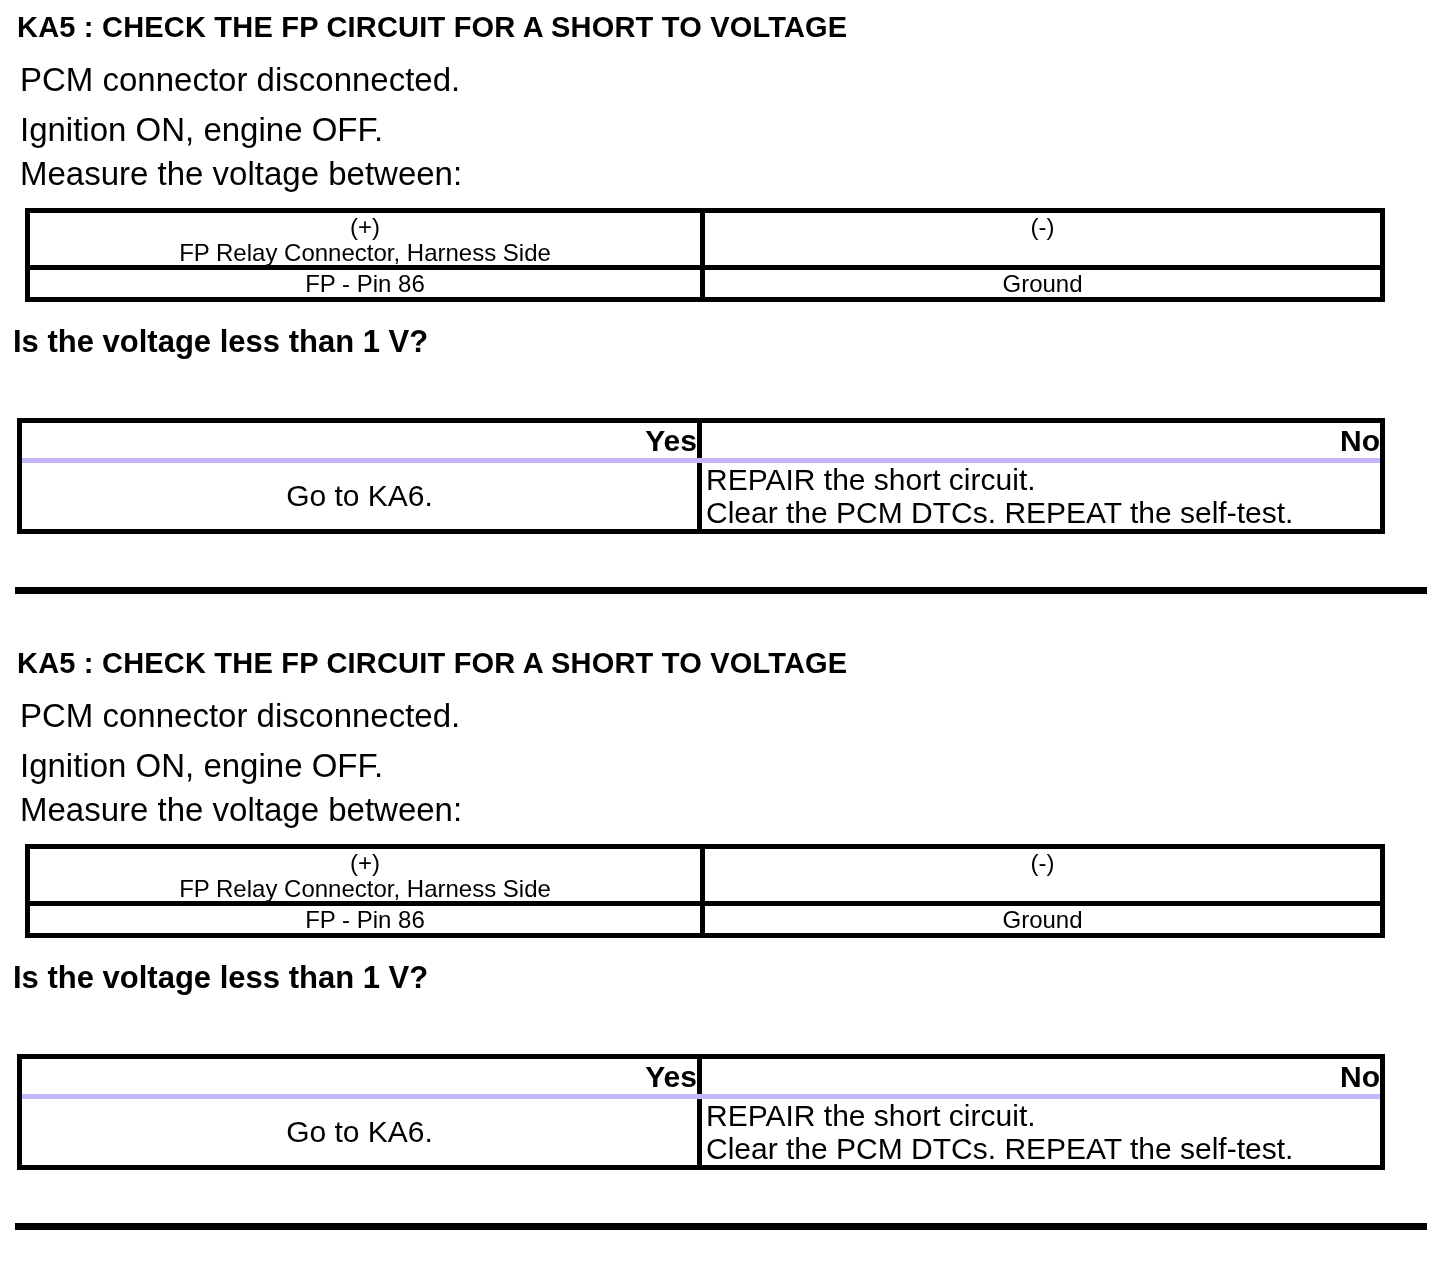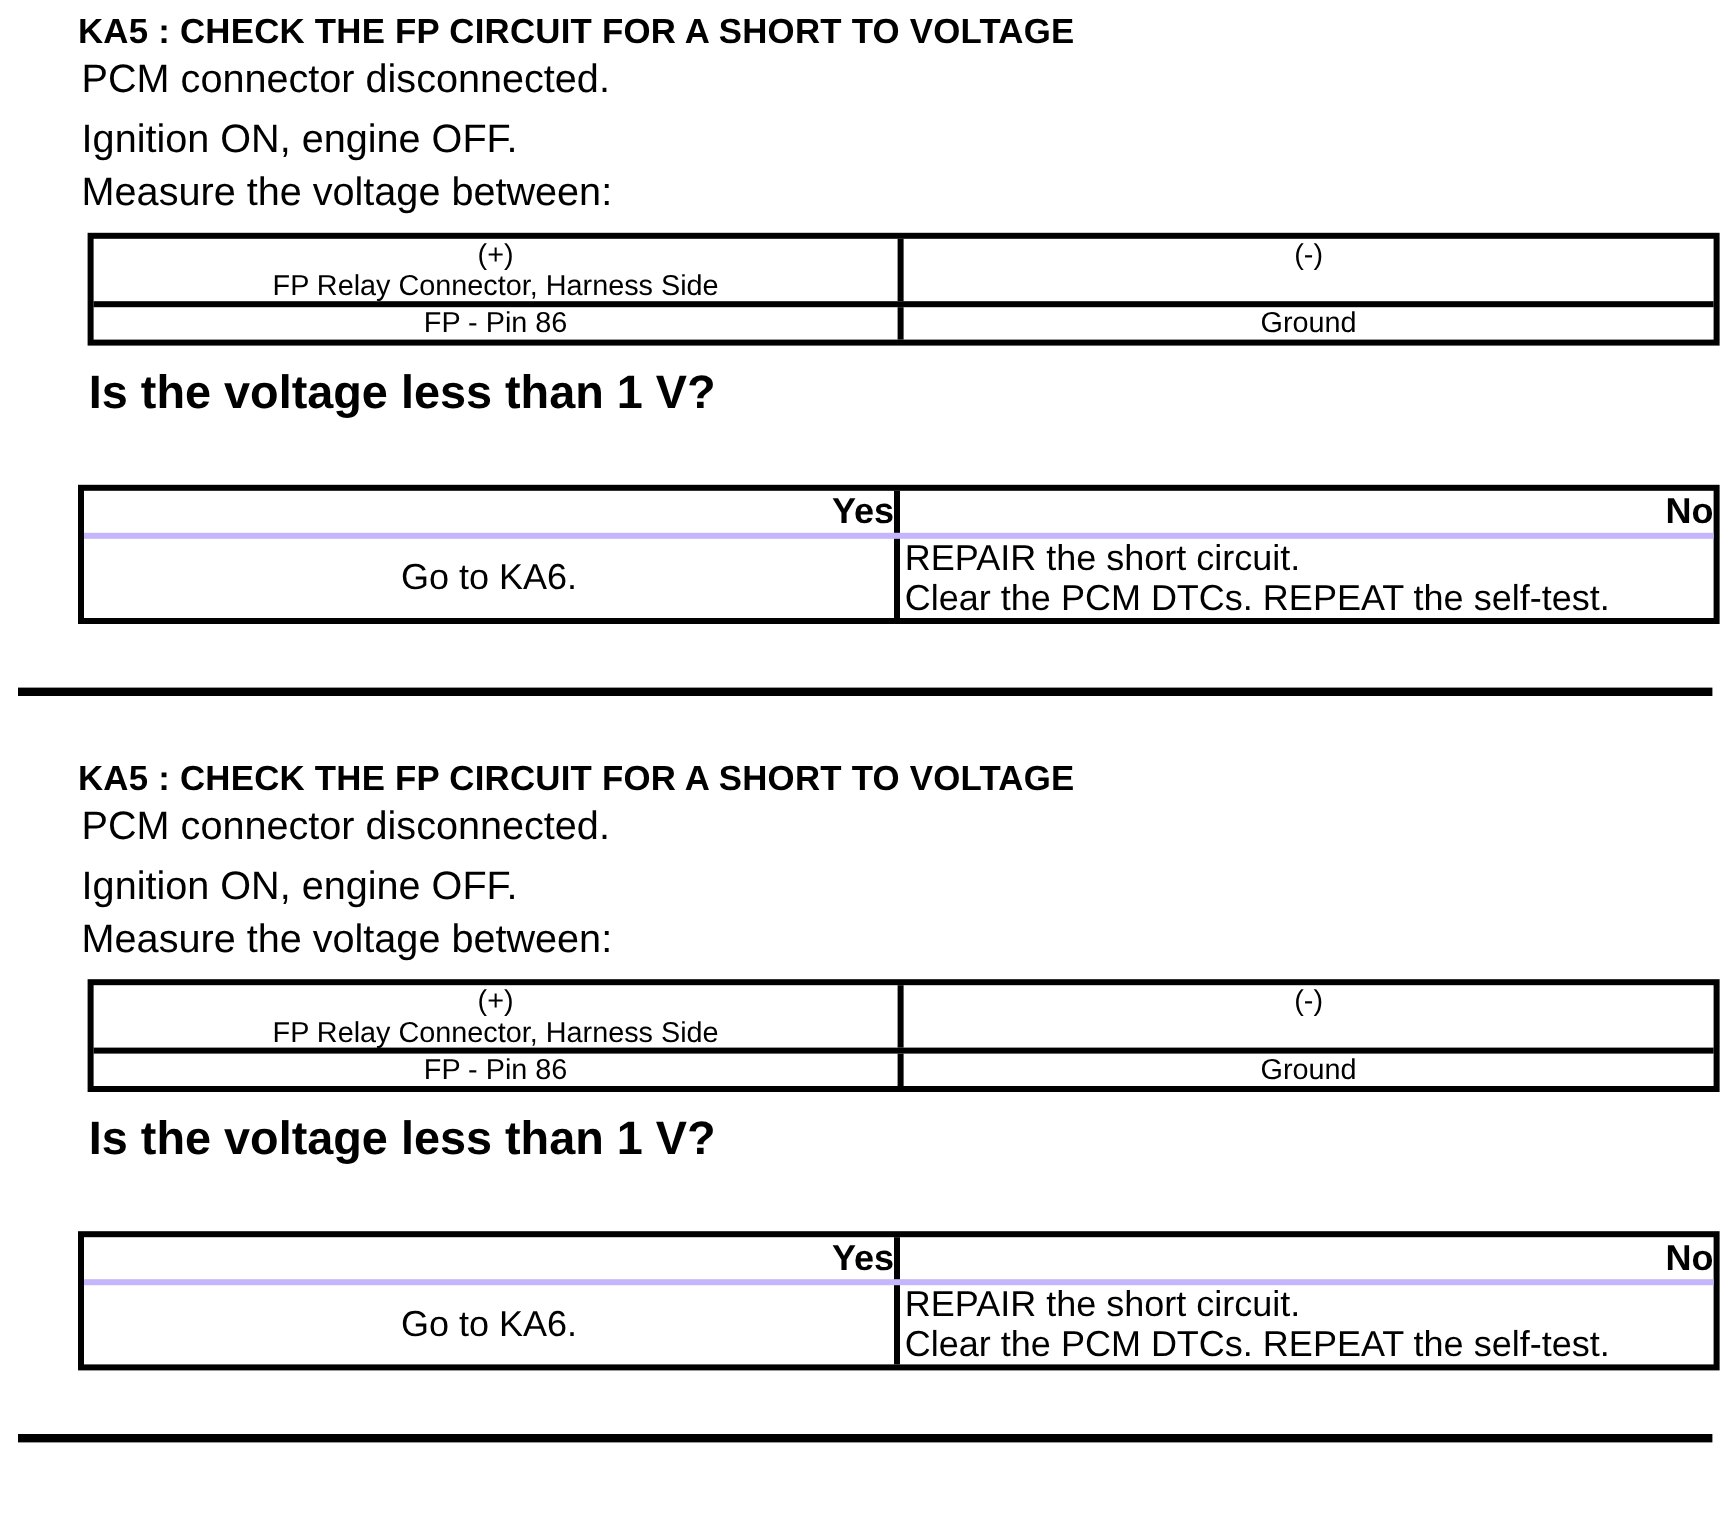--- a/index.html
+++ b/index.html
@@ -5,36 +5,36 @@
   * { box-sizing: border-box; margin: 0; padding: 0; }
   html, body { background: #ffffff; }
   body {
     width: 1440px;
     height: 1278px;
     color: #000000;
     font-family: "Liberation Sans", sans-serif;
     overflow: hidden;
   }
 
-  .section { width: 1440px; padding-left: 48px; }
+  .section { width: 1440px; }
 
   .step-heading {
     font-size: 29px;
     font-weight: bold;
     line-height: 34px;
     margin: 10px 0 0 17px;
     letter-spacing: 0.2px;
   }
 
   .instruction {
     font-size: 33px;
     line-height: 44px;
     margin-left: 20px;
   }
-  .instruction.i1 { }
+  .instruction.i1 { margin-top: 14px; }
   .instruction.i2 { margin-top: 6px; }
   .instruction.i3 { }
 
   
   .m-table {
     margin: 12px 0 0 25px;
     width: 1360px;
     border: 5px solid #000;
   }
   .m-row { display: flex; }
@@ -43,24 +43,24 @@
     text-align: center;
     font-size: 24px;
     line-height: 26px;
   }
   .m-cell.left { width: 675px; border-right: 5px solid #000; }
   .m-cell.right { flex: 1; }
   .m-hdr .m-cell { height: 52px; padding-top: 1px; }
   .m-val .m-cell { height: 27px; line-height: 27px; }
 
   .question {
-    font-size: 39px;
+    font-size: 31px;
     font-weight: bold;
     line-height: 36px;
-    margin: 22px 0 0 26px;
+    margin: 22px 0 0 13px;
   }
 
   
   .r-table {
     margin: 58px 0 0 17px;
     width: 1368px;
     border: 5px solid #000;
   }
   .r-row { display: flex; }
   .r-row + .r-row { border-top: 5px solid #c4b5fd; }

